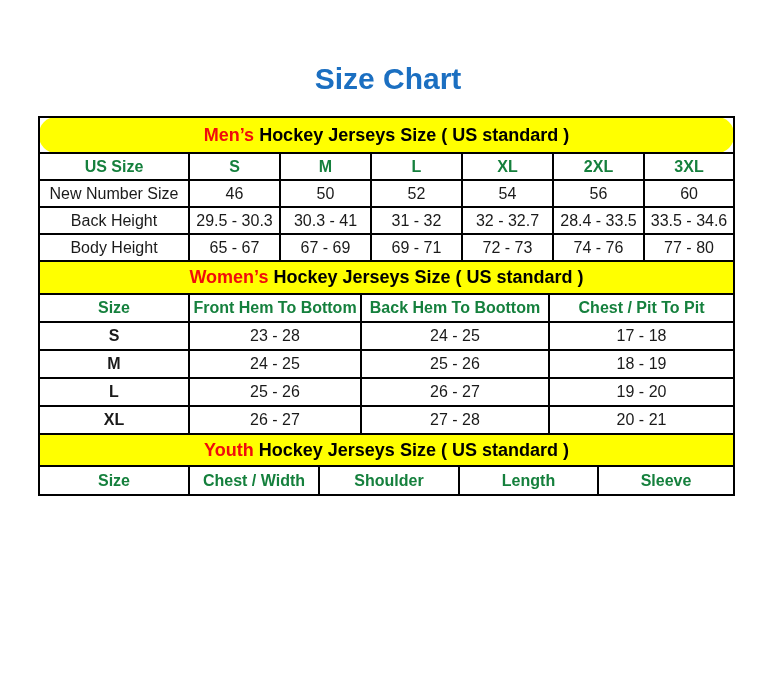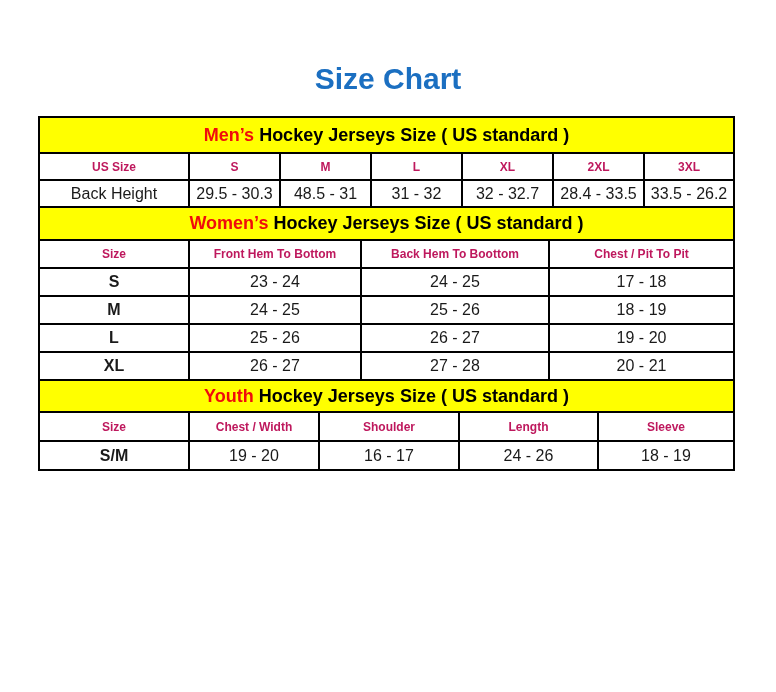--- a/index.html
+++ b/index.html
@@ -43,26 +43,26 @@
     overflow:hidden;
     white-space:nowrap;
   }
   td.banner{
     background:var(--banner-yellow);
     font-size:18px;
     font-weight:bold;
     color:#000;
   }
   .hl{color:var(--highlight-red);}
-  th{font-size:12px;font-weight:bold;color:#be185d;}
+  th{font-size:16px;font-weight:bold;color:#15803d;}
   td.lab,td.val{font-size:16px;font-weight:normal;}
   
   table.womens td.lab, table.youth td.lab{font-weight:bold;}
   
-  table.mens td.banner{height:34px;}
+  table.mens td.banner{height:34px;border-radius:17px;}
   table.womens td.banner{height:31px;}
   table.youth td.banner{height:30px;}
   table.mens th, table.mens td.lab, table.mens td.val{height:25px;}
   table.womens th, table.womens td.lab, table.womens td.val{height:26px;}
   table.youth th, table.youth td.lab, table.youth td.val{height:27px;}
   
   .sq{
     text-decoration-style:wavy;
     text-decoration-color:var(--squiggle-red);
     text-decoration-thickness:1px;
@@ -92,27 +92,45 @@
           <tr>
             <th>US Size</th>
             <th>S</th>
             <th>M</th>
             <th>L</th>
             <th>XL</th>
             <th>2XL</th>
             <th>3XL</th>
           </tr>
           <tr>
+            <td class="lab">New Number Size</td>
+            <td class="val">46</td>
+            <td class="val">50</td>
+            <td class="val">52</td>
+            <td class="val">54</td>
+            <td class="val">56</td>
+            <td class="val">60</td>
+          </tr>
+          <tr>
             <td class="lab">Back Height</td>
             <td class="val">29.5 - 30.3</td>
-            <td class="val">48.5 - 31</td>
+            <td class="val">30.3 - 41</td>
             <td class="val">31 - 32</td>
             <td class="val">32 - 32.7</td>
             <td class="val">28.4 - 33.5</td>
-            <td class="val">33.5 - 26.2</td>
+            <td class="val">33.5 - 34.6</td>
+          </tr>
+          <tr>
+            <td class="lab">Body Height</td>
+            <td class="val">65 - 67</td>
+            <td class="val">67 - 69</td>
+            <td class="val">69 - 71</td>
+            <td class="val">72 - 73</td>
+            <td class="val">74 - 76</td>
+            <td class="val">77 - 80</td>
           </tr>
         </tbody>
       </table>
       <table class="womens">
         <colgroup>
           <col style="width: 150px;">
           <col style="width: 172px;">
           <col style="width: 188px;">
           <col style="width: 185px;">
         </colgroup>
@@ -121,21 +139,21 @@
             <td colspan="4" class="banner"><span class="hl">Women’s</span> Hockey Jerseys Size ( US standard )</td>
           </tr>
           <tr>
             <th>Size</th>
             <th>Front Hem To Bottom</th>
             <th>Back Hem To <span class="sq">Boottom</span></th>
             <th>Chest / Pit To Pit</th>
           </tr>
           <tr>
             <td class="lab">S</td>
-            <td class="val">23 - 24</td>
+            <td class="val">23 - 28</td>
             <td class="val">24 - 25</td>
             <td class="val">17 - 18</td>
           </tr>
           <tr>
             <td class="lab">M</td>
             <td class="val">24 - 25</td>
             <td class="val">25 - 26</td>
             <td class="val">18 - 19</td>
           </tr>
           <tr>
@@ -164,23 +182,16 @@
           <tr>
             <td colspan="5" class="banner"><span class="hl">Youth</span> Hockey Jerseys Size ( US standard )</td>
           </tr>
           <tr>
             <th>Size</th>
             <th>Chest / Width</th>
             <th>Shoulder</th>
             <th>Length</th>
             <th>Sleeve</th>
           </tr>
-          <tr>
-            <td class="lab">S/M</td>
-            <td class="val">19 - 20</td>
-            <td class="val">16 - 17</td>
-            <td class="val">24 - 26</td>
-            <td class="val">18 - 19</td>
-          </tr>
         </tbody>
       </table>
     </div>
 </div>
 
 </body></html>

